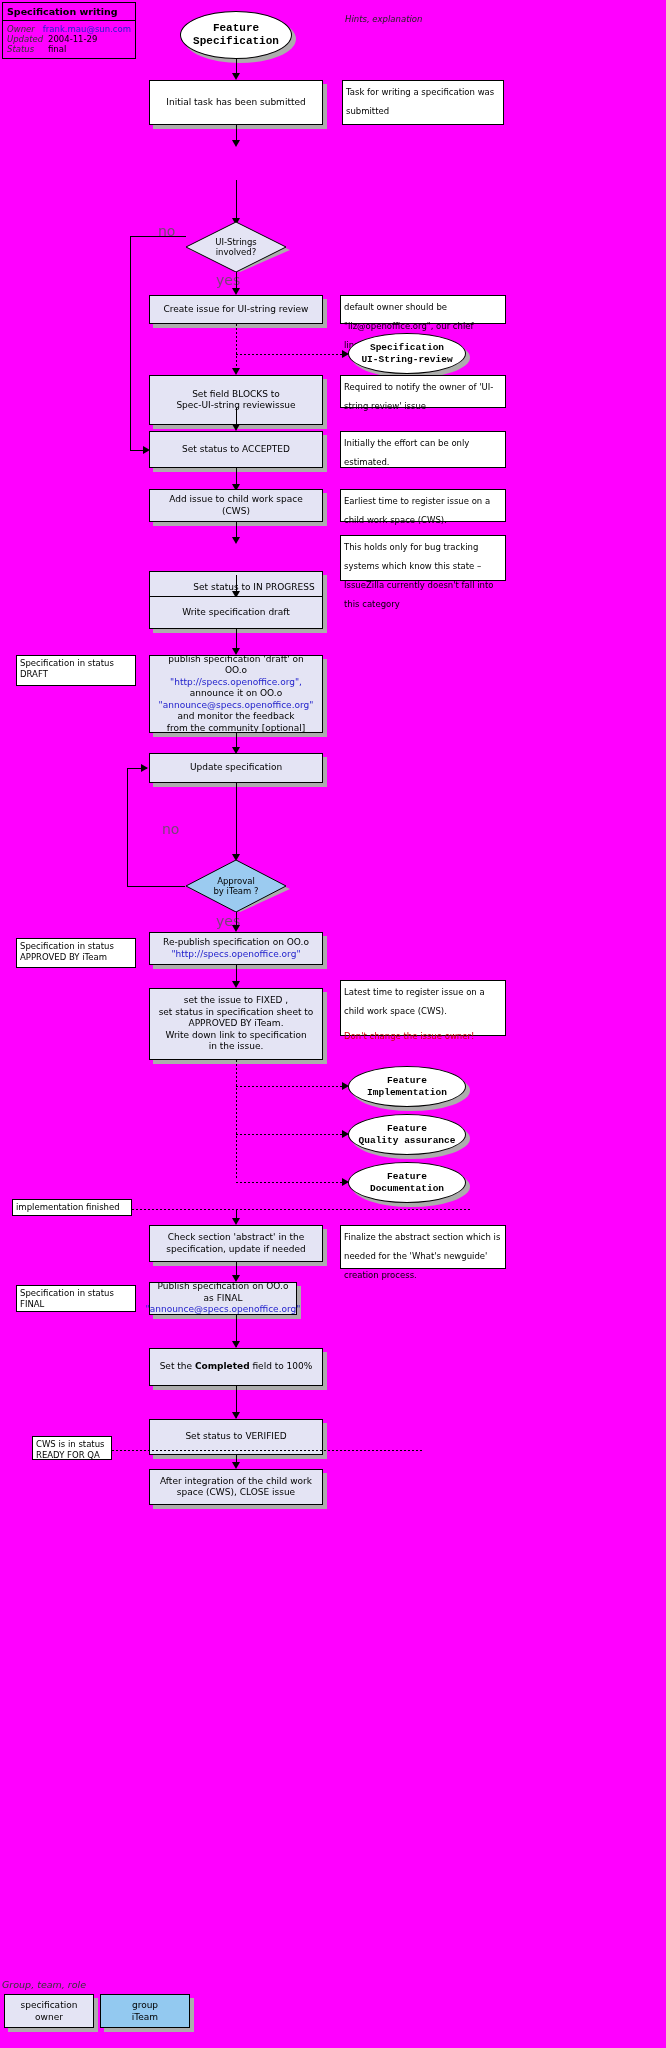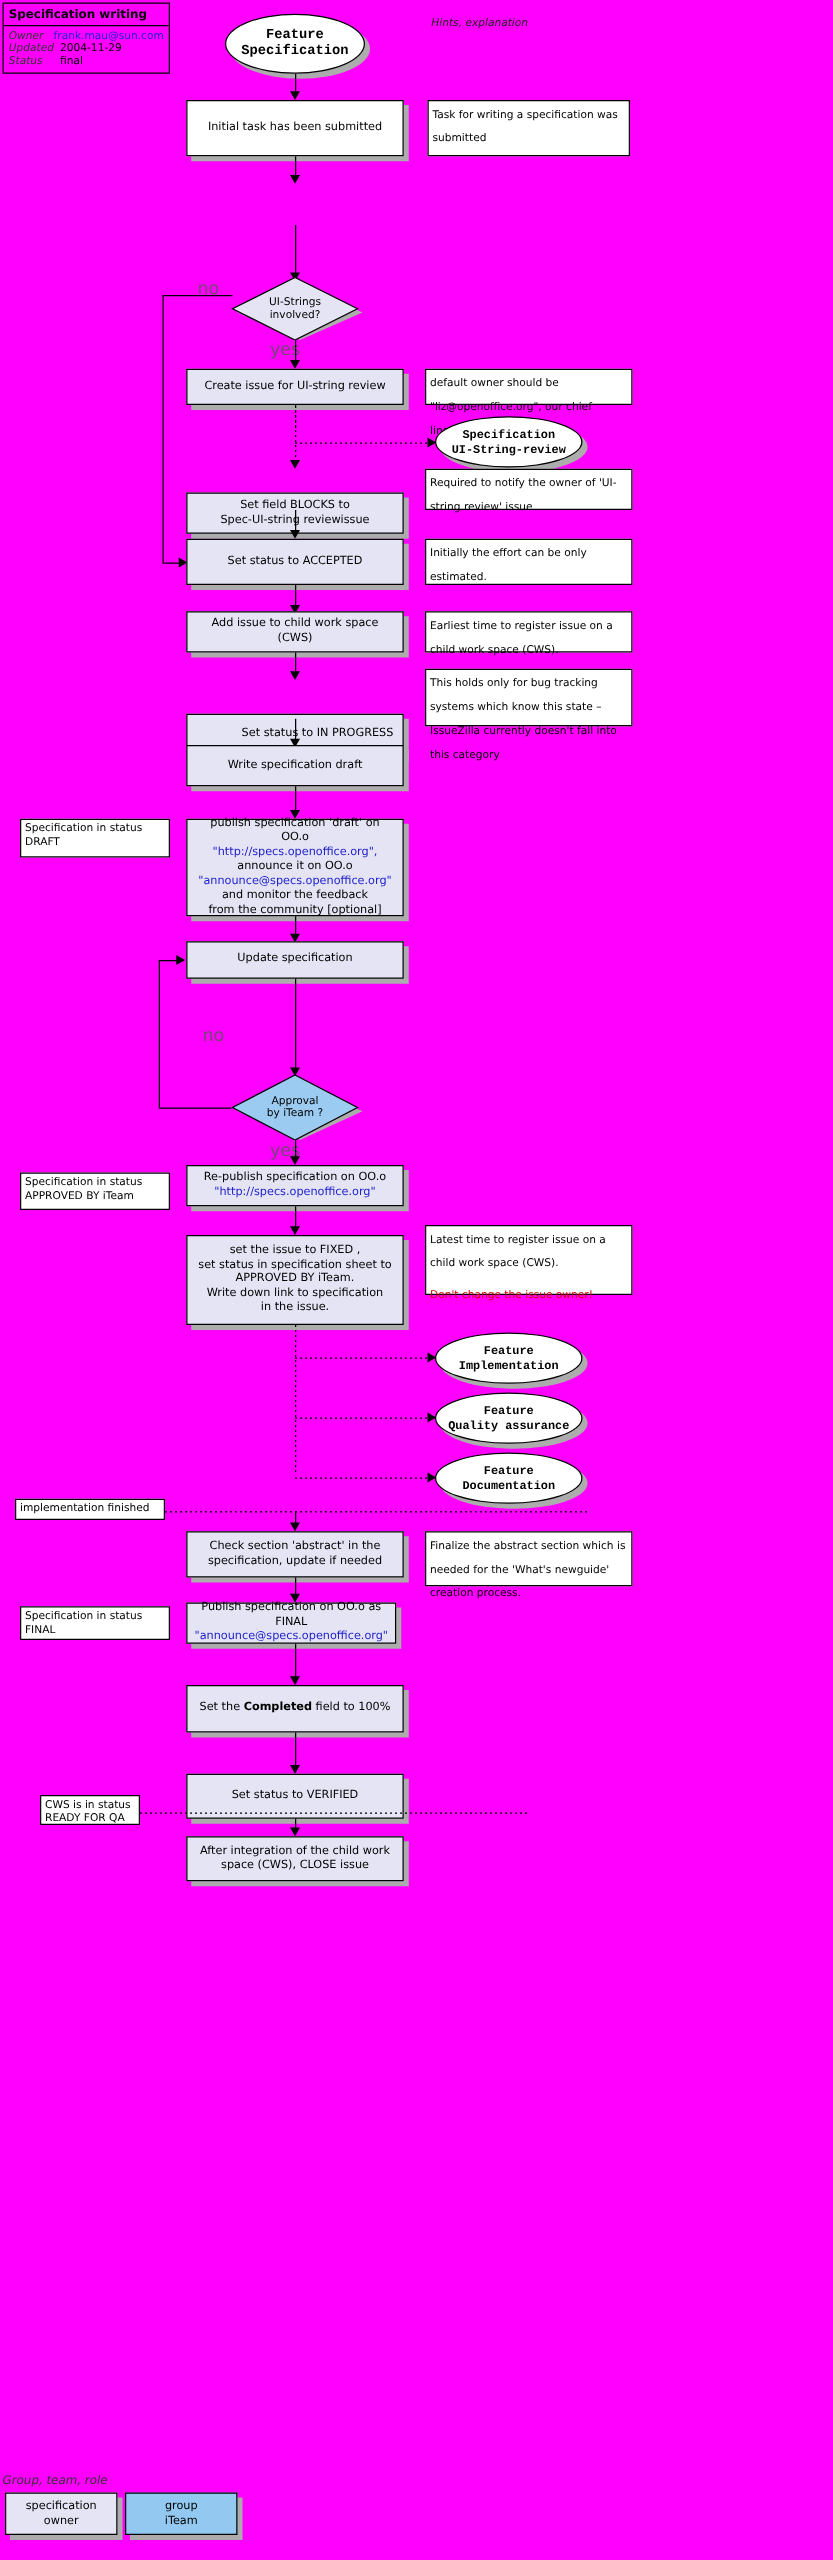--- a/index.html
+++ b/index.html
@@ -271,21 +271,21 @@
   <div class="abs dotline" style="left:236px; top:354px; width:110px;"></div>
   <div class="abs arrow-right" style="left:342px; top:350px;"></div>
 
   <div class="abs oval small" style="left:348px; top:333px; width:118px; height:41px;">
     <span style="white-space:pre-line;">Specification
 UI-String-review</span>
   </div>
 
   <div class="abs arrow-down" style="left:232px; top:368px;"></div>
 
-  <div class="abs node lav" style="left:149px; top:394px; width:174px; height:33px;text-align:center;">
+  <div class="abs node lav" style="left:149px; top:375px; width:174px; height:50px;text-align:center;">
     <span style="white-space:pre-line;">Set field BLOCKS to
 Spec-UI-string reviewissue</span>
   </div>
   <div class="abs note" style="left:340px; top:375px; width:166px; height:33px;">
     <span>Required to notify the owner of 'UI-string review' issue</span>
   </div>
 
   <div class="abs vline" style="left:236px; top:408px; height:20px;"></div>
   <div class="abs arrow-down" style="left:232px; top:424px;"></div>
 
@@ -426,21 +426,21 @@
     <span style="white-space:pre-line;">Check section 'abstract' in the
 specification, update if needed</span>
   </div>
   <div class="abs note" style="left:340px; top:1225px; width:166px; height:44px;">
     <span>Finalize the abstract section which is needed for the 'What's newguide' creation process.</span>
   </div>
 
   <div class="abs vline" style="left:236px; top:1262px; height:17px;"></div>
   <div class="abs arrow-down" style="left:232px; top:1275px;"></div>
 
-  <div class="abs node lav" style="left:149px; top:1282px; width:168px; height:33px; flex-direction:column; justify-content:center;">
+  <div class="abs node lav" style="left:149px; top:1282px; width:148px; height:33px; flex-direction:column; justify-content:center;">
     <span>Publish specification on OO.o as FINAL</span>
     <span class="lnk">"announce@specs.openoffice.org"</span>
   </div>
   <div class="abs status-note" style="left:16px; top:1285px; width:120px; height:27px;">
     <span>Specification in status FINAL</span>
   </div>
 
   <div class="abs vline" style="left:236px; top:1315px; height:32px;"></div>
   <div class="abs arrow-down" style="left:232px; top:1341px;"></div>
 

